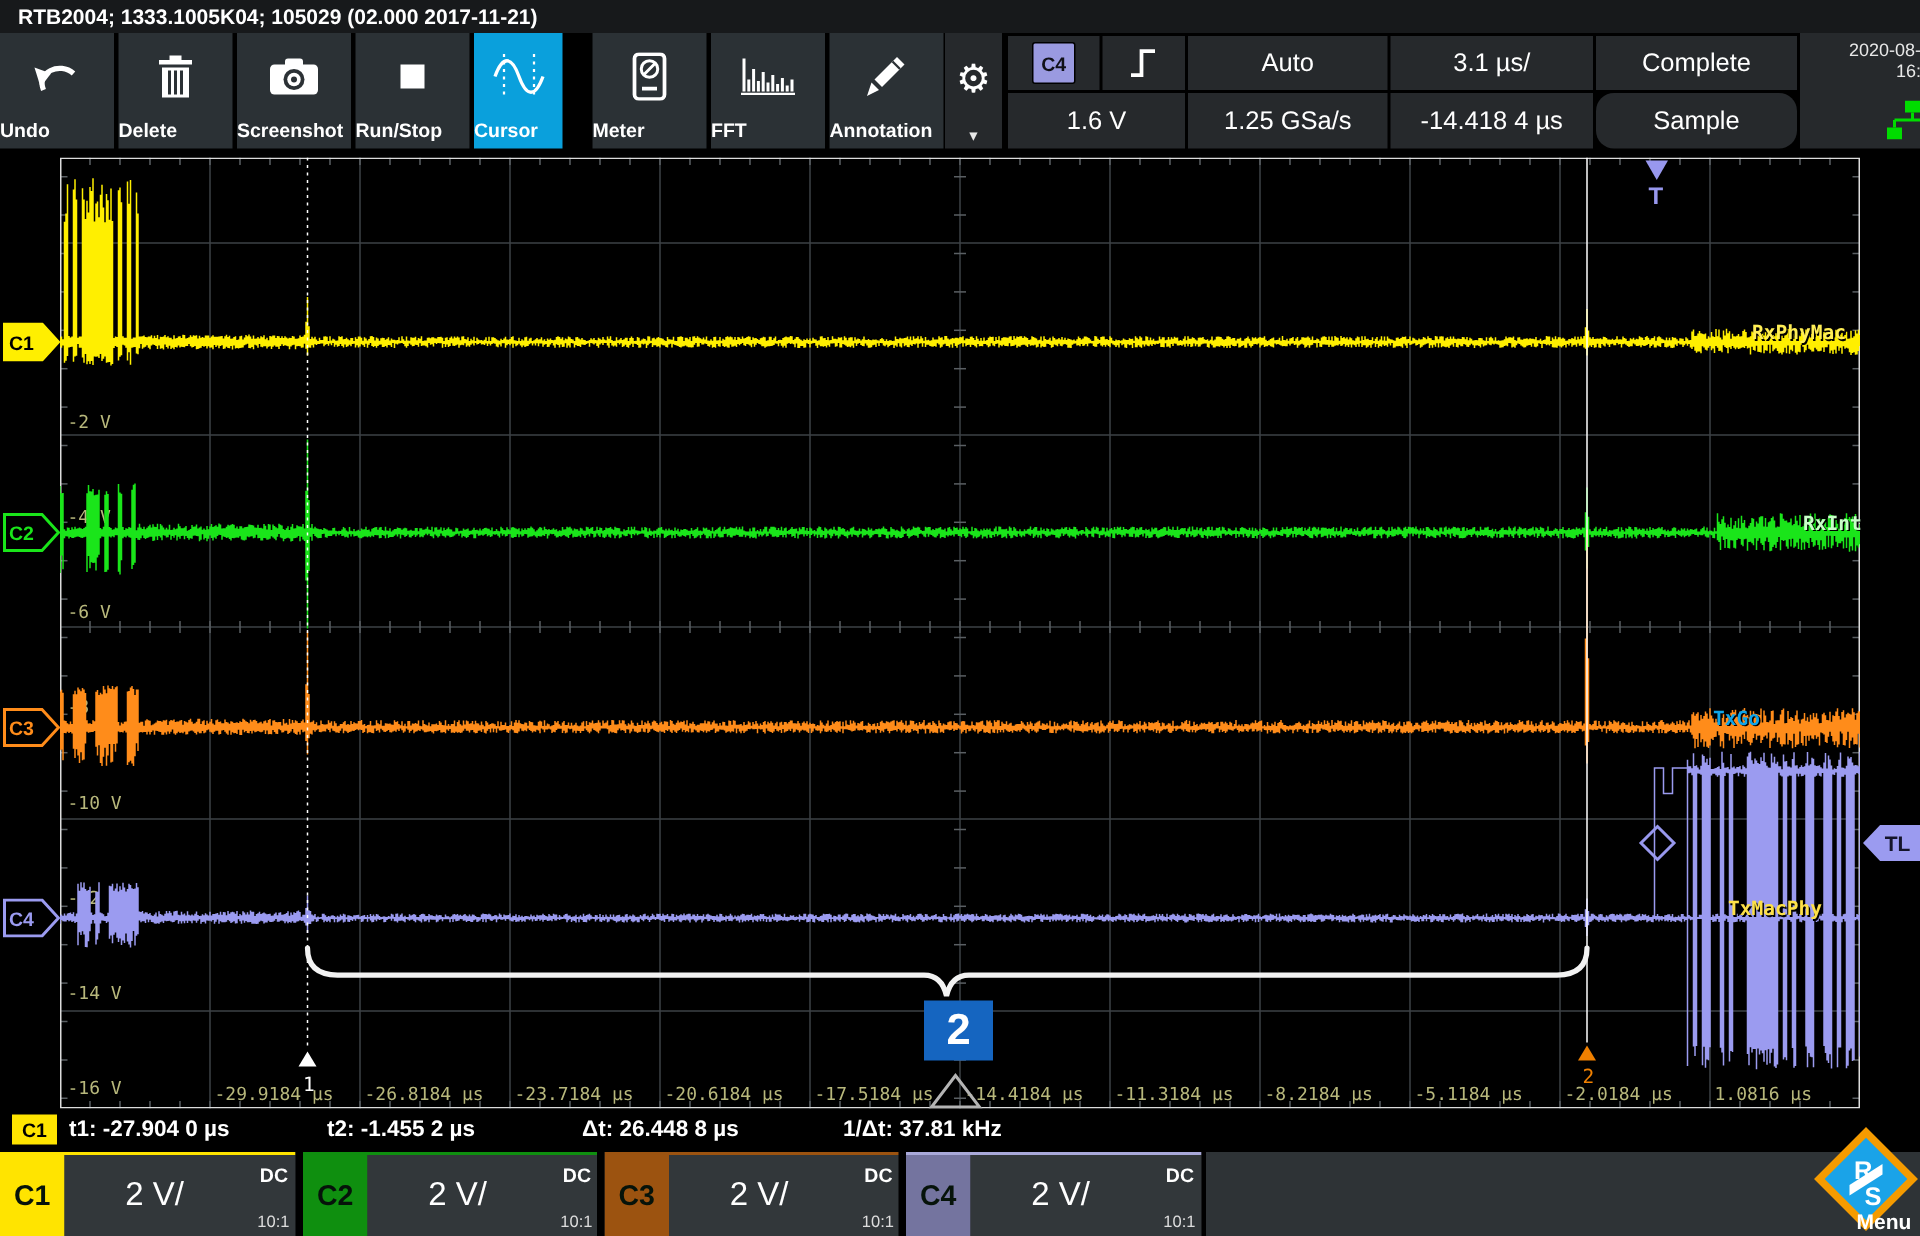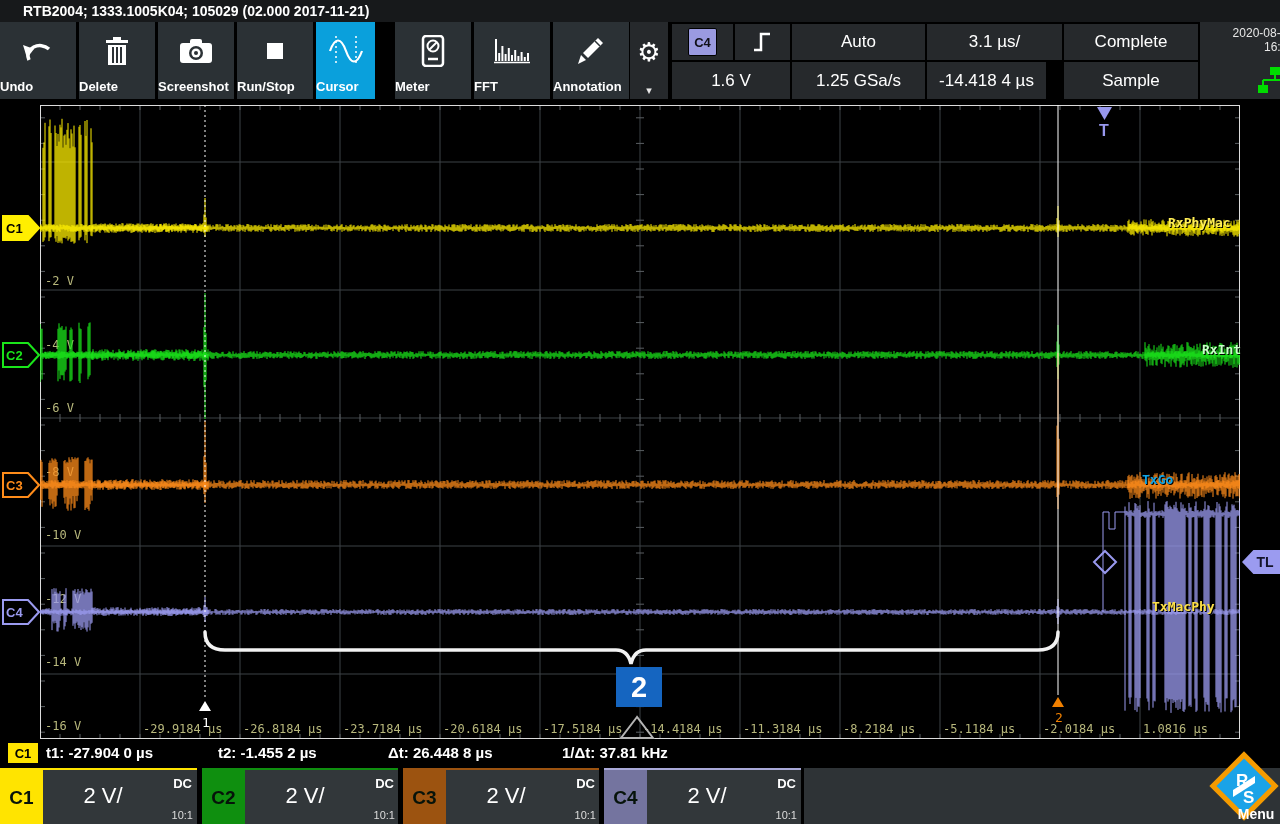--- a/index.html
+++ b/index.html
@@ -1,21 +1,21 @@
 <!DOCTYPE html>
 <html><head>
 <meta charset="utf-8">
 <style>
   html,body{margin:0;padding:0;background:#000;}
   body{width:1280px;height:824px;position:relative;overflow:hidden;
        font-family:"Liberation Sans",sans-serif;-webkit-font-smoothing:antialiased;}
   .abs{position:absolute;}
   
   #titlebar{left:0;top:0;width:1280px;height:22px;background:#17191b;color:#fff;
-            font-size:14px;font-weight:bold;line-height:22px;padding-left:23px;box-sizing:border-box;}
+            font-size:14px;font-weight:bold;line-height:22px;padding-left:12px;box-sizing:border-box;}
   
   .tbtn{top:22px;height:77px;background:#2b3135;color:#fff;text-align:left;cursor:pointer;}
   .tbtn.active{background:#0aa0dc;}
   .tbtn .ic{position:absolute;left:0;right:0;top:8px;height:42px;display:flex;align-items:center;justify-content:center;}
   .tbtn .lbl{position:absolute;left:0;right:0;bottom:5px;font-size:13px;font-weight:bold;white-space:nowrap;}
   #gearcol{left:630px;top:22px;width:38px;height:77px;background:#26292c;color:#fff;text-align:center;cursor:pointer;}
   #gearcol .g{font-size:26px;line-height:60px;}
   #gearcol .caret{position:absolute;bottom:2px;left:0;right:0;font-size:11px;color:#e8e8e8;}
   
   .pcell{background:#26292c;color:#fff;display:flex;align-items:center;justify-content:center;
@@ -165,22 +165,22 @@
 <div class="pcell abs" style="left:735px;top:24px;width:55px;height:36px;">
   <svg width="22" height="24">
     <polyline points="2,20 9,20 9,4 18,4" stroke="#fff" stroke-width="2.5" fill="none"></polyline>
   </svg>
 </div>
 <div class="pcell abs" style="left:792px;top:24px;width:133px;height:36px;">Auto</div>
 <div class="pcell abs" style="left:927px;top:24px;width:135px;height:36px;">3.1 µs/</div>
 <div class="pcell abs" style="left:1064px;top:24px;width:134px;height:36px;">Complete</div>
 <div class="pcell abs" style="left:672px;top:62px;width:118px;height:37px;">1.6 V</div>
 <div class="pcell abs" style="left:792px;top:62px;width:133px;height:37px;">1.25 GSa/s</div>
-<div class="pcell abs" style="left:927px;top:62px;width:119px;height:37px;">-14.418 4 µs</div>
-<div class="pcell abs" style="left:1064px;top:62px;width:134px;height:37px;">Sample</div>
+<div class="pcell abs" style="left:927px;top:62px;width:135px;height:37px;">-14.418 4 µs</div>
+<div class="pcell abs" style="left:1064px;top:62px;width:134px;height:37px;border-radius:12px;">Sample</div>
 
 <div id="datecell" class="abs">
   <div>2020-08-07</div>
   <div>16:09</div>
   <svg class="abs" style="right:8px;bottom:6px;" width="34" height="26">
     <rect x="12" y="0" width="10" height="8" fill="#00dc00"></rect>
     <rect x="0" y="18" width="10" height="8" fill="#00dc00"></rect>
     <rect x="24" y="18" width="10" height="8" fill="#00dc00"></rect>
     <path d="M17,8 V13 M5,13 H29 M5,13 V18 M29,13 V18" stroke="#00dc00" stroke-width="2" fill="none"></path>
   </svg>

